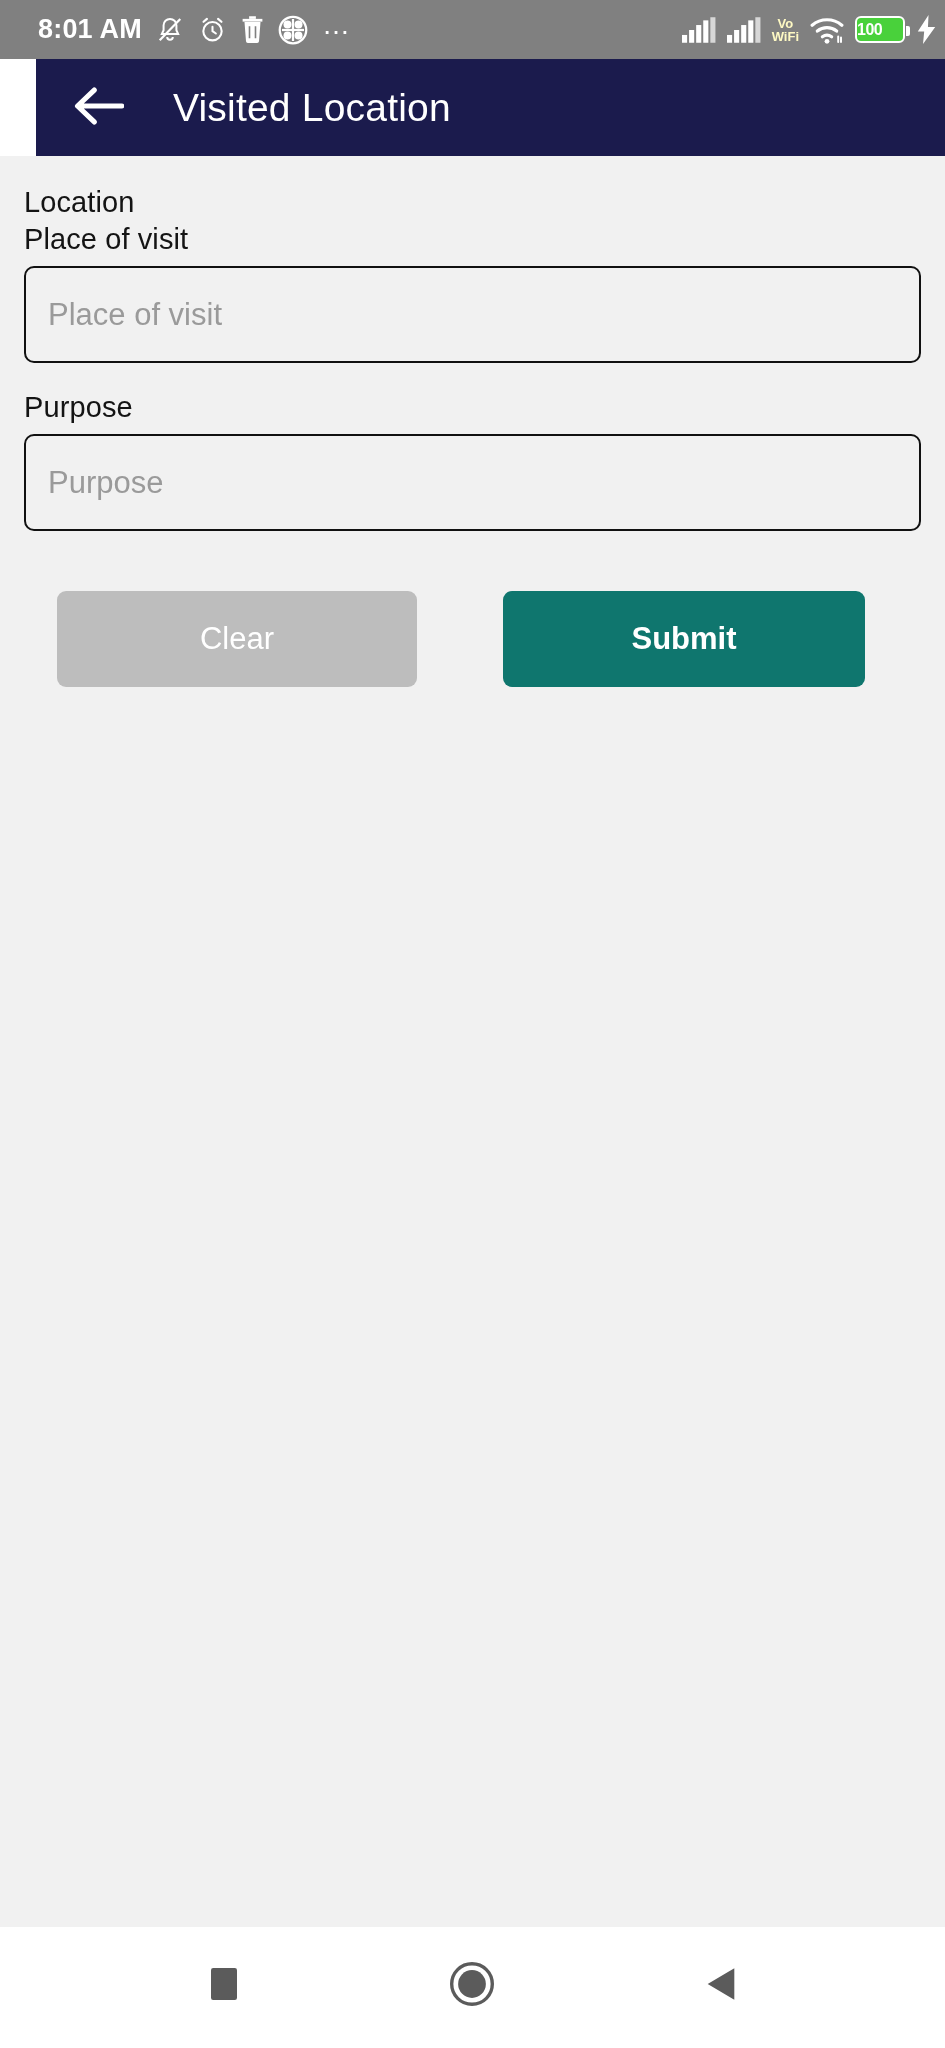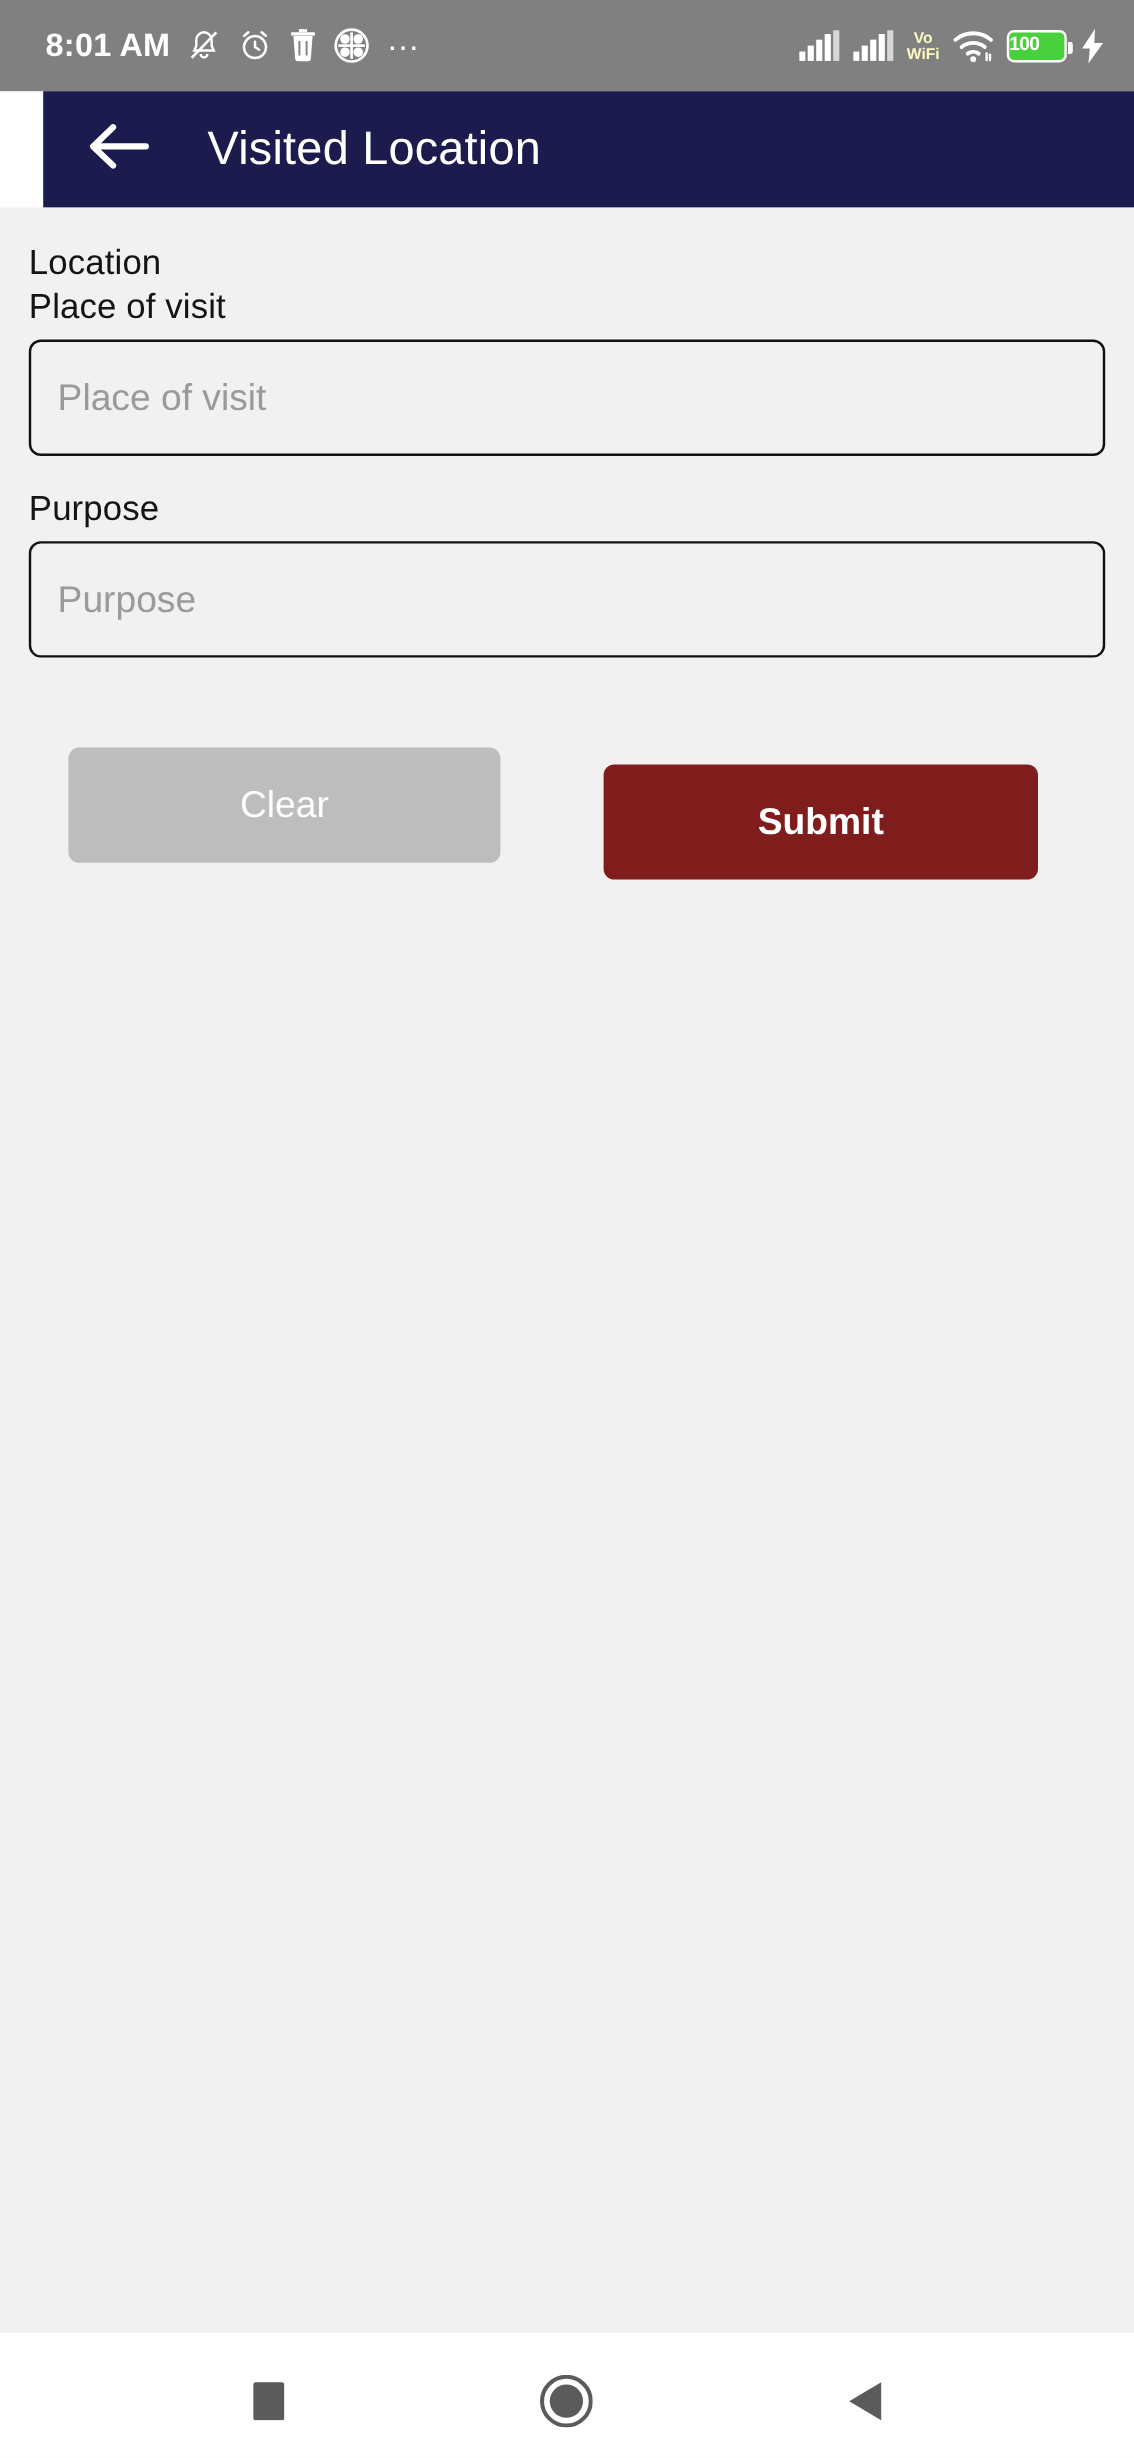--- a/index.html
+++ b/index.html
@@ -11,26 +11,26 @@
   }
 
   body {
     font-family: "Liberation Sans", sans-serif;
     background: #ffffff;
     position: relative;
   }
 
   
   .status-bar {
-    height: 76px;
+    height: 59px;
     background: #808080;
     display: flex;
     align-items: center;
     justify-content: space-between;
-    padding: 0 24px 0 38px;
+    padding: 0 8px 0 38px;
   }
   .status-left {
     display: flex;
     align-items: center;
     gap: 14px;
   }
   .status-time {
     color: #ffffff;
     font-size: 27px;
     font-weight: bold;
@@ -146,21 +146,21 @@
   }
   .text-input::placeholder {
     color: #9a9a9a;
   }
   .gap-after-input { height: 28px; }
   .gap-before-buttons { height: 60px; }
 
   
   .button-row {
     display: flex;
-    align-items: center;
+    align-items: flex-end;
     padding-left: 33px;
   }
   .btn {
     height: 96px;
     border: none;
     border-radius: 9px;
     font-family: "Liberation Sans", sans-serif;
     font-size: 31px;
     font-weight: bold;
     color: #ffffff;
@@ -169,23 +169,22 @@
     align-items: center;
     justify-content: center;
   }
   .btn-clear {
     width: 360px;
     background: #bdbdbd;
     font-weight: normal;
   }
   .btn-submit {
     width: 362px;
-    background: #7f1d1d;
+    background: #0f766e;
     margin-left: 86px;
-    margin-top: 29px;
   }
 
   
   .nav-bar {
     height: 118px;
     background: #ffffff;
     display: flex;
     align-items: center;
     justify-content: space-around;
     padding: 0 100px;

